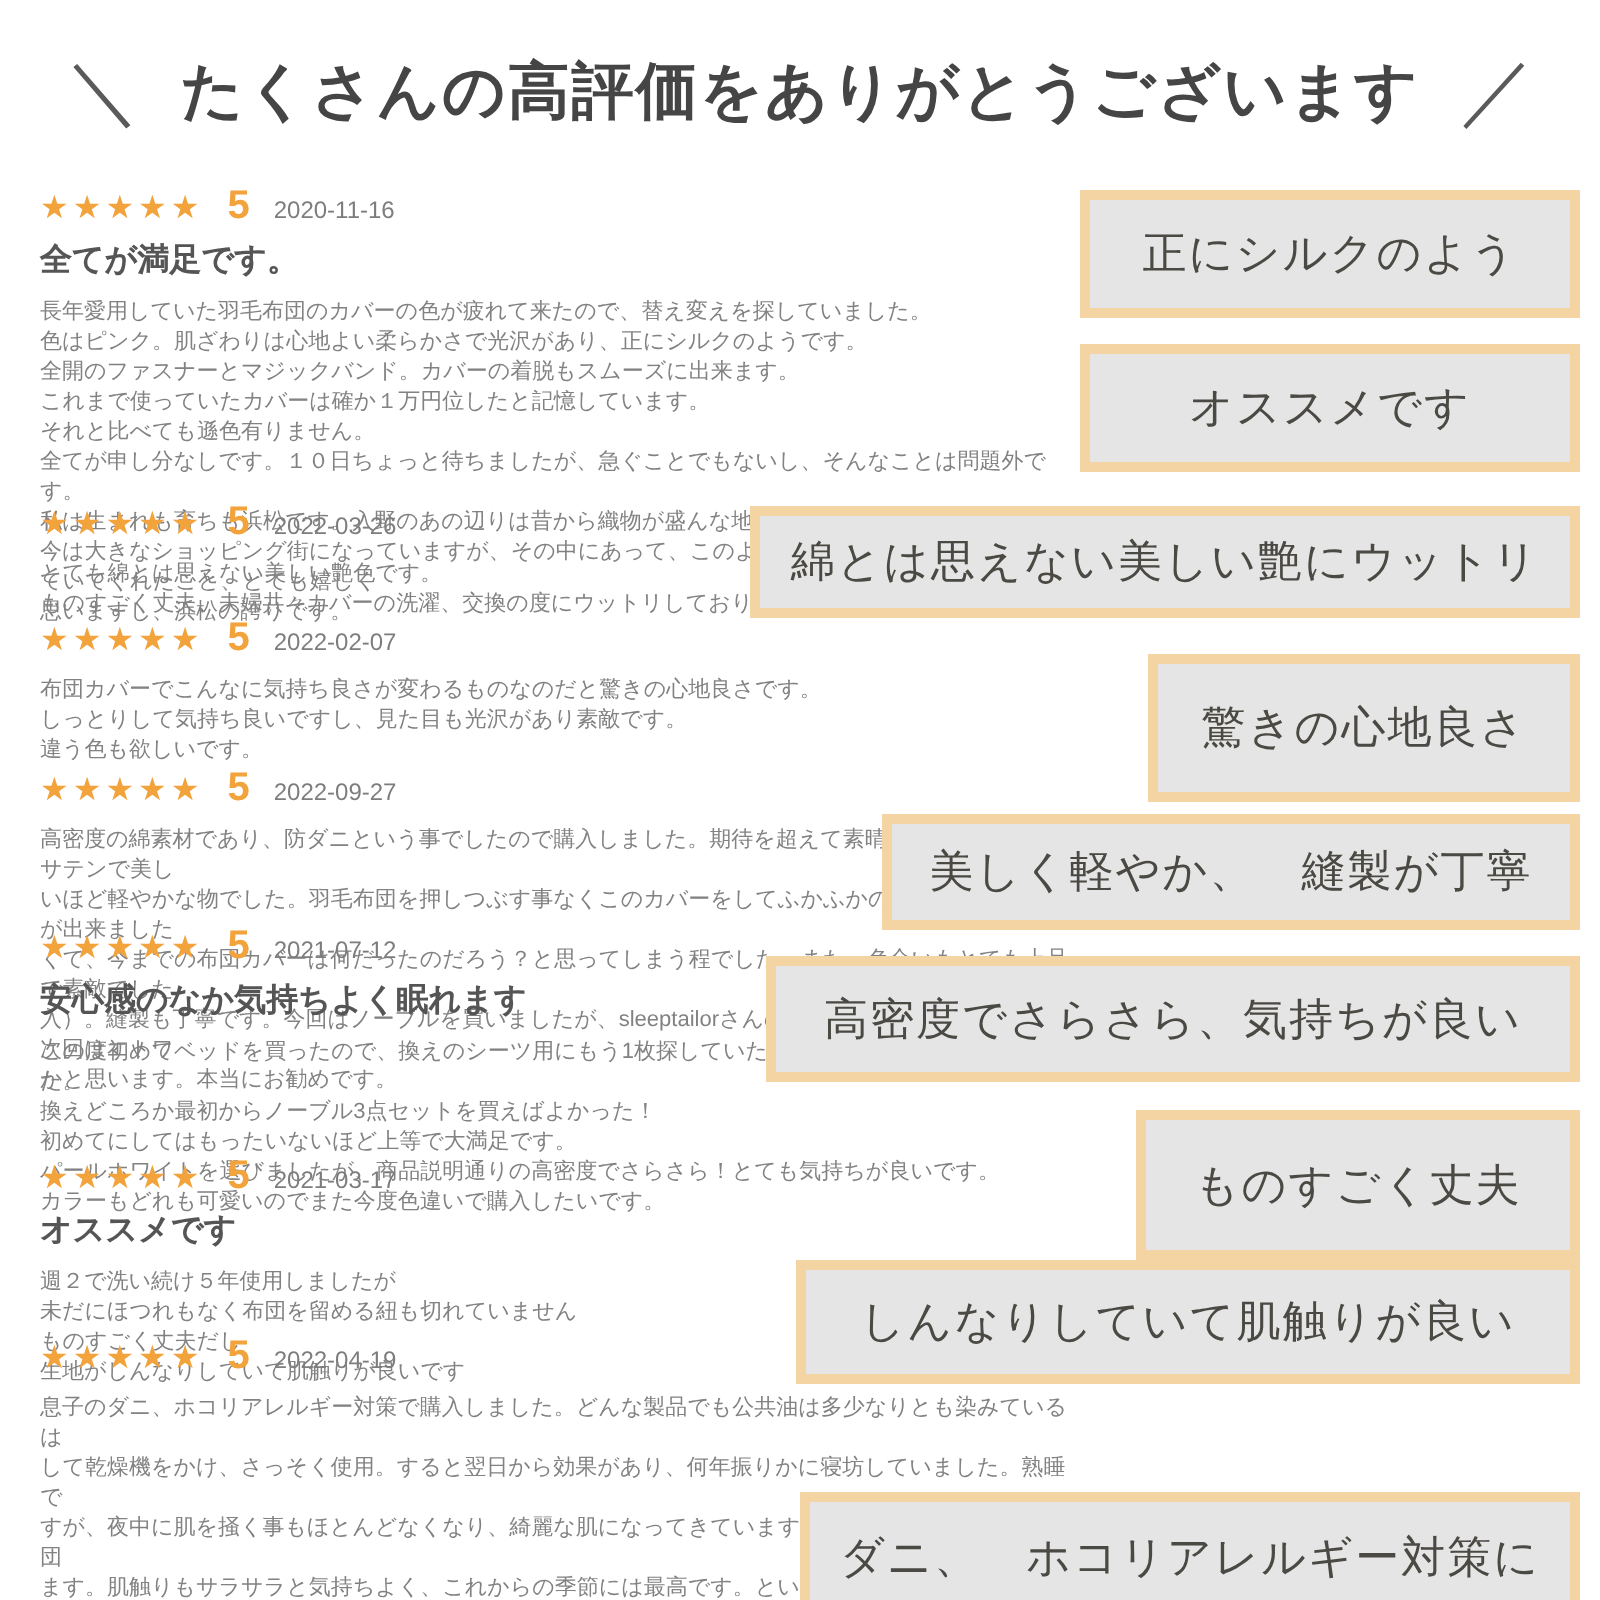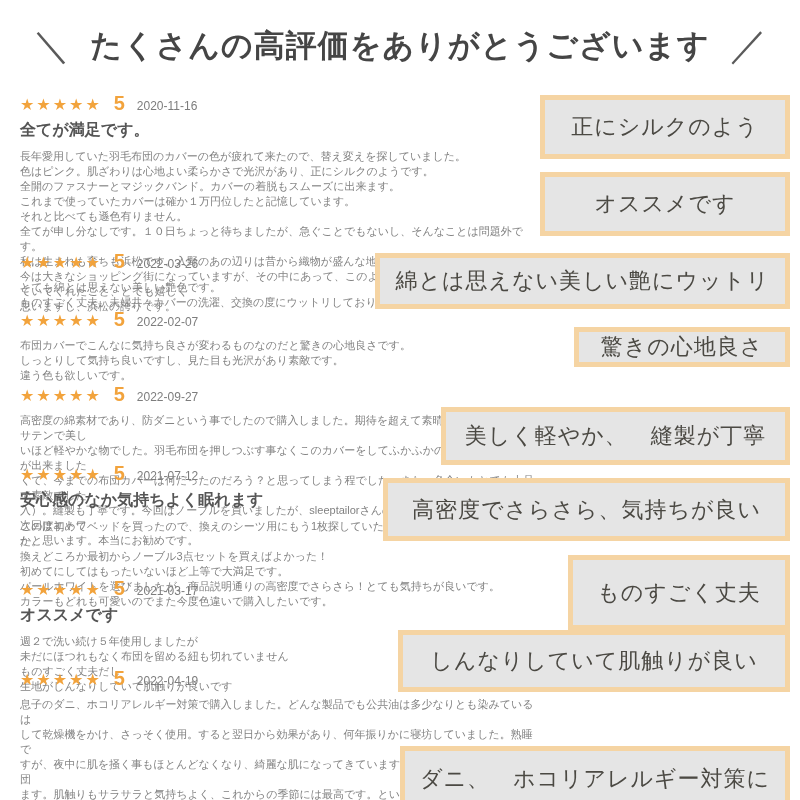--- a/index.html
+++ b/index.html
@@ -126,20 +126,20 @@
     </div>
     <div class="review-body">息子のダニ、ホコリアレルギー対策で購入しました。どんな製品でも公共油は多少なりとも染みているは
 して乾燥機をかけ、さっそく使用。すると翌日から効果があり、何年振りかに寝坊していました。熟睡で
 すが、夜中に肌を掻く事もほとんどなくなり、綺麗な肌になってきています。私もこれを機会に毎日布団
 ます。肌触りもサラサラと気持ちよく、これからの季節には最高です。ということで両親用にもリピート</div>
   </div>
 
   <div class="quote-box" style="top:95px;left:540px;height:64px;">正にシルクのよう</div>
   <div class="quote-box" style="top:172px;left:540px;height:64px;">オススメです</div>
   <div class="quote-box" style="top:253px;left:375px;height:56px;">綿とは思えない美しい艶にウットリ</div>
-  <div class="quote-box" style="top:327px;left:574px;height:40px;">驚きの心地良さ</div>
+  <div class="quote-box" style="top:327px;left:574px;height:74px;">驚きの心地良さ</div>
   <div class="quote-box" style="top:407px;left:441px;height:58px;">美しく軽やか、　縫製が丁寧</div>
   <div class="quote-box" style="top:478px;left:383px;height:63px;">高密度でさらさら、気持ちが良い</div>
   <div class="quote-box" style="top:555px;left:568px;height:75px;text-align:right;">ものすごく丈夫</div>
   <div class="quote-box" style="top:630px;left:398px;height:62px;">しんなりしていて肌触りが良い</div>
   <div class="quote-box" style="top:746px;left:400px;height:65px;">ダニ、　ホコリアレルギー対策に</div>
 
 </div>
 
 </body></html>

